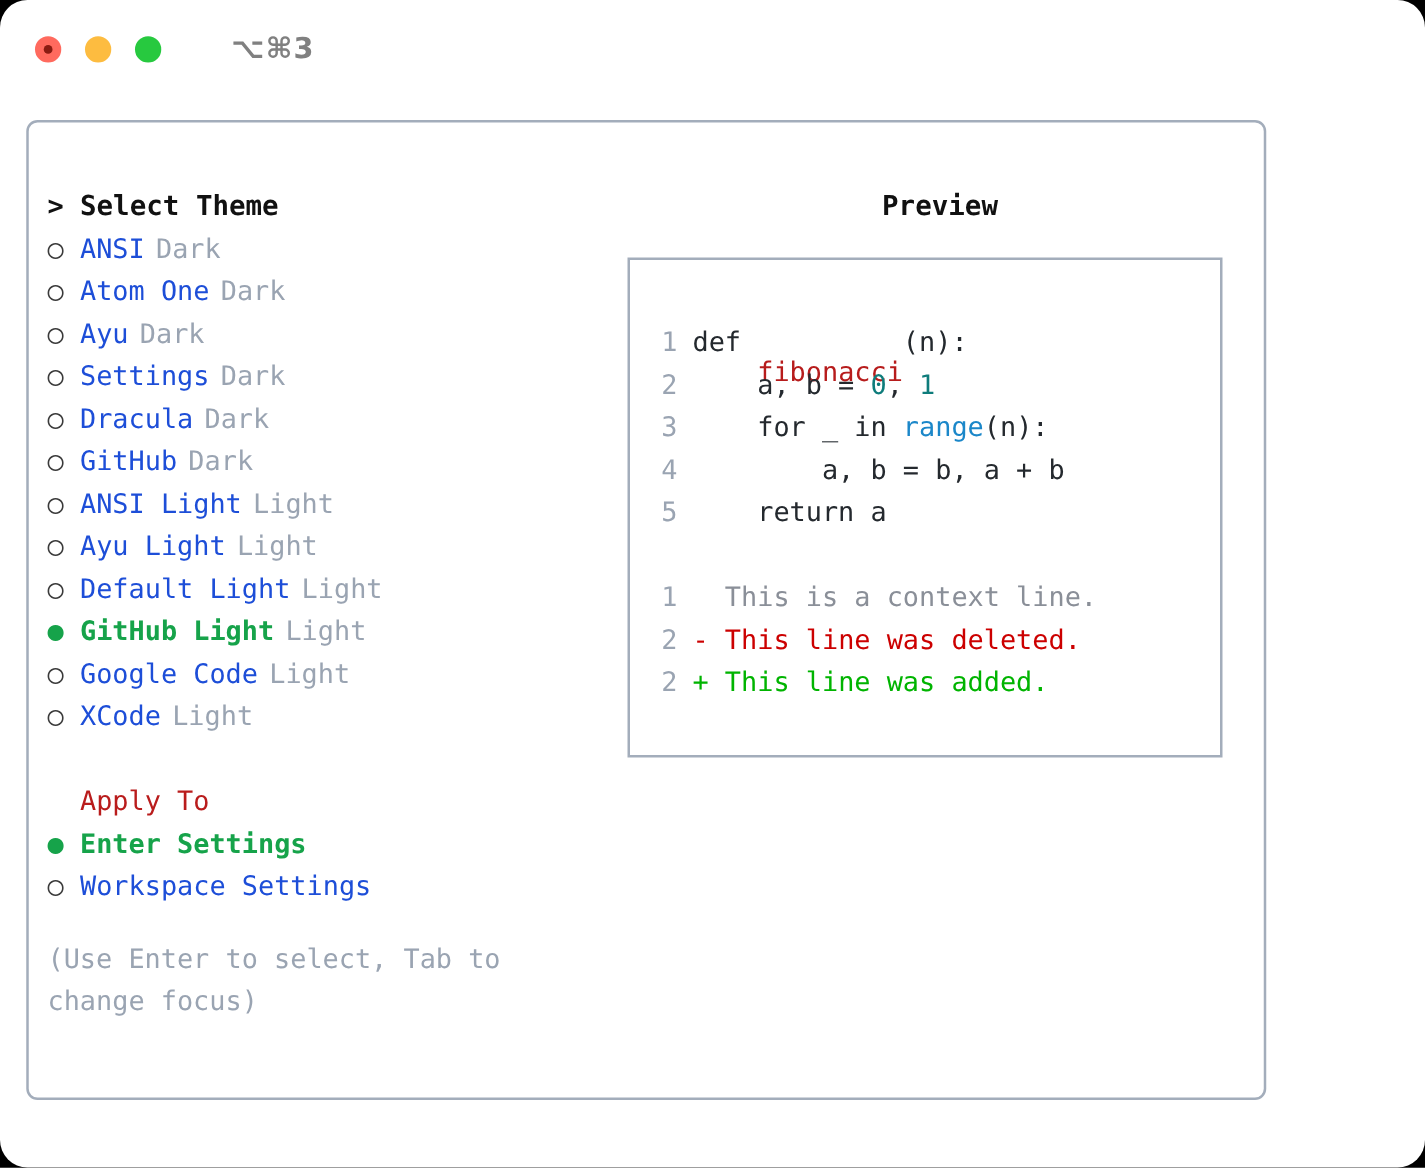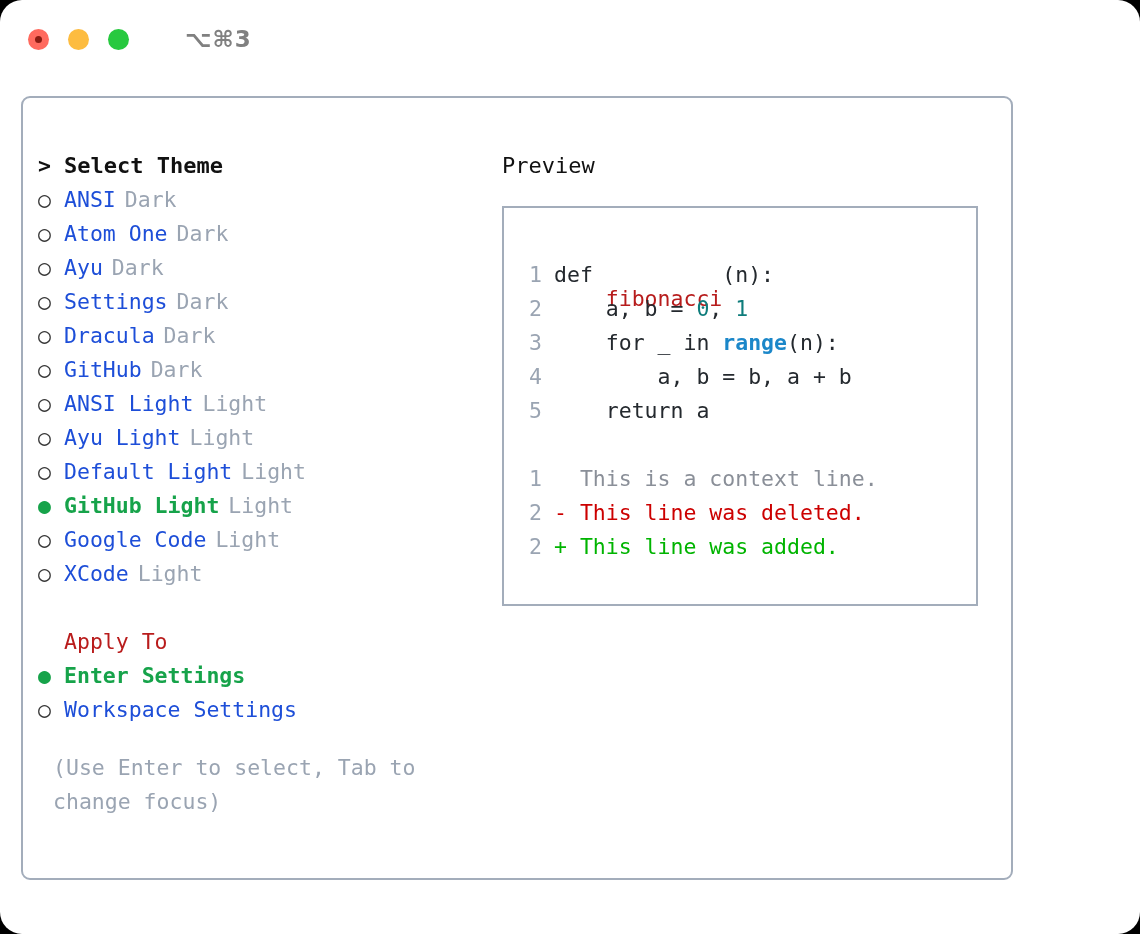--- a/index.html
+++ b/index.html
@@ -132,38 +132,38 @@
   .section-title {
     color: #b91c1c;
   }
 
   .hint {
     margin-top: 24px;
     color: #9aa4b2;
     font-size: 21.5px;
     line-height: 34px;
     width: 405px;
-    margin-left: 15px;
   }
 
   .spacer-row { height: 34px; }
 
   
   .right-col {
     position: absolute;
     left: 479px;
     top: 51px;
     width: 500px;
   }
   .preview-title {
     font-size: 22px;
-    font-weight: 400;
+    font-weight: 700;
     color: #111111;
     height: 34px;
     line-height: 34px;
+    text-align: center;
   }
 
   .preview-box {
     margin-top: 23px;
     width: 476px;
     height: 400px;
     border: 2px solid #a3adbb;
     box-sizing: border-box;
     background: #ffffff;
     position: relative;
@@ -187,21 +187,21 @@
     width: 38px;
     flex: 0 0 38px;
     text-align: right;
     color: #9aa4b2;
     margin-right: 12px;
   }
   .ctext { color: #24292e; }
 
   .tok-fn    { color: #b71c1c; margin-top: 24px; }
   .tok-num   { color: #0e7c7b; }
-  .tok-call  { color: #1b87c9; font-weight: bold; }
+  .tok-call  { color: #1b87c9; }
   .tok-ctx   { color: #8a8f98; }
   .tok-del   { color: #cc0000; }
   .tok-add   { color: #00b400; }
 
   .gap-line { height: 34px; }
 </style>
 </head>
 <body>
 
 <div class="window">

